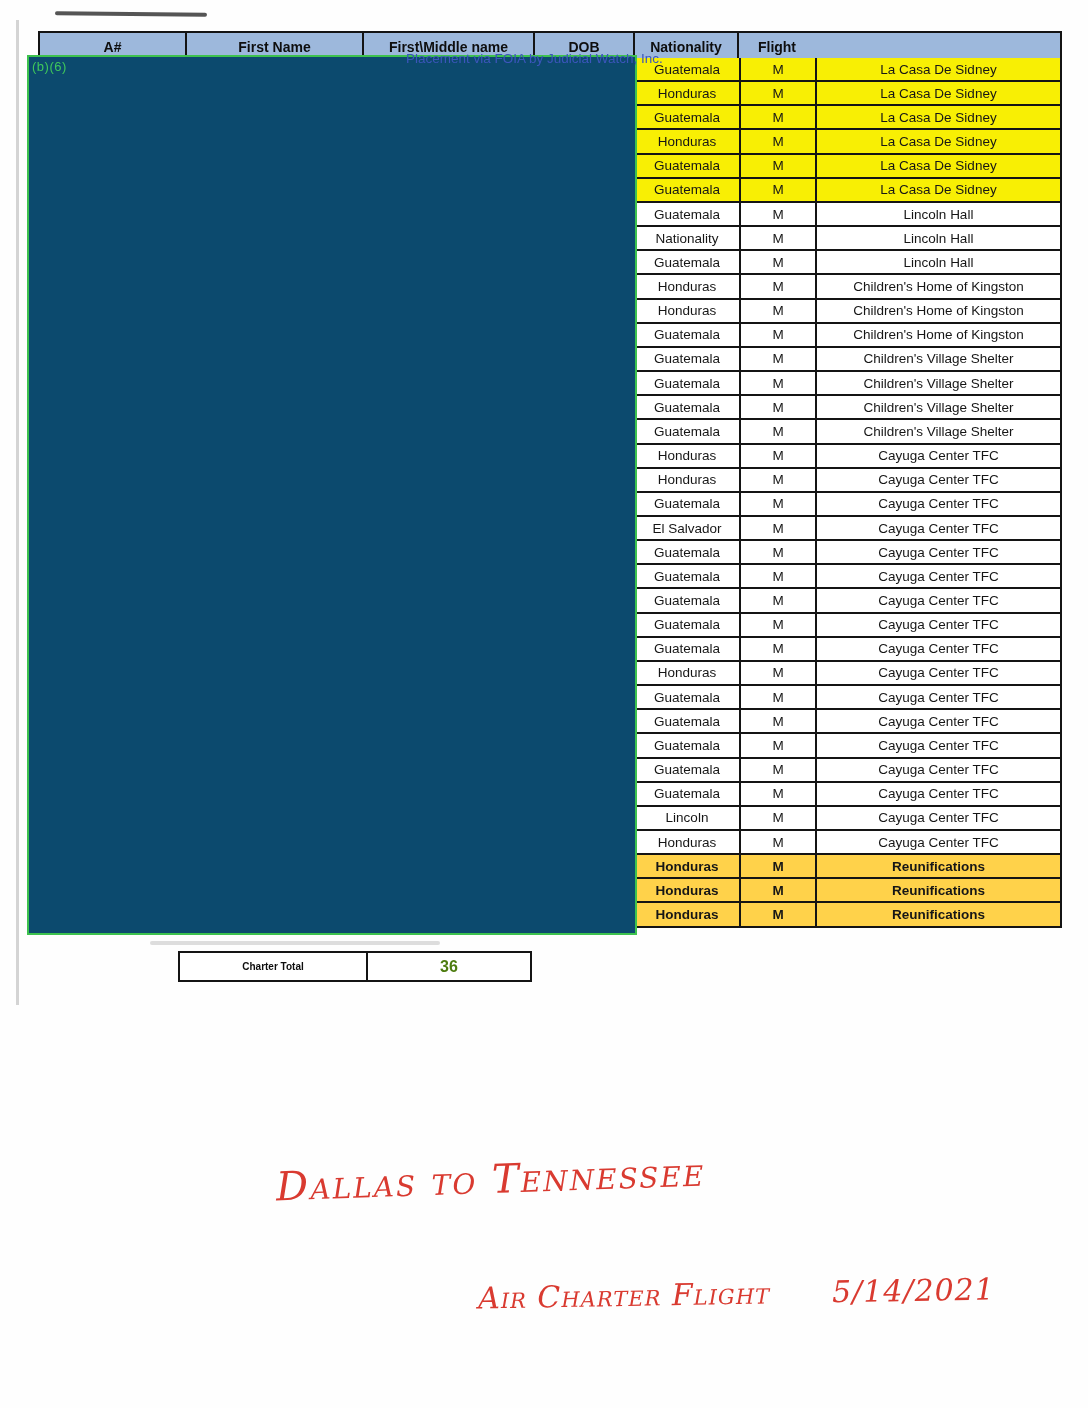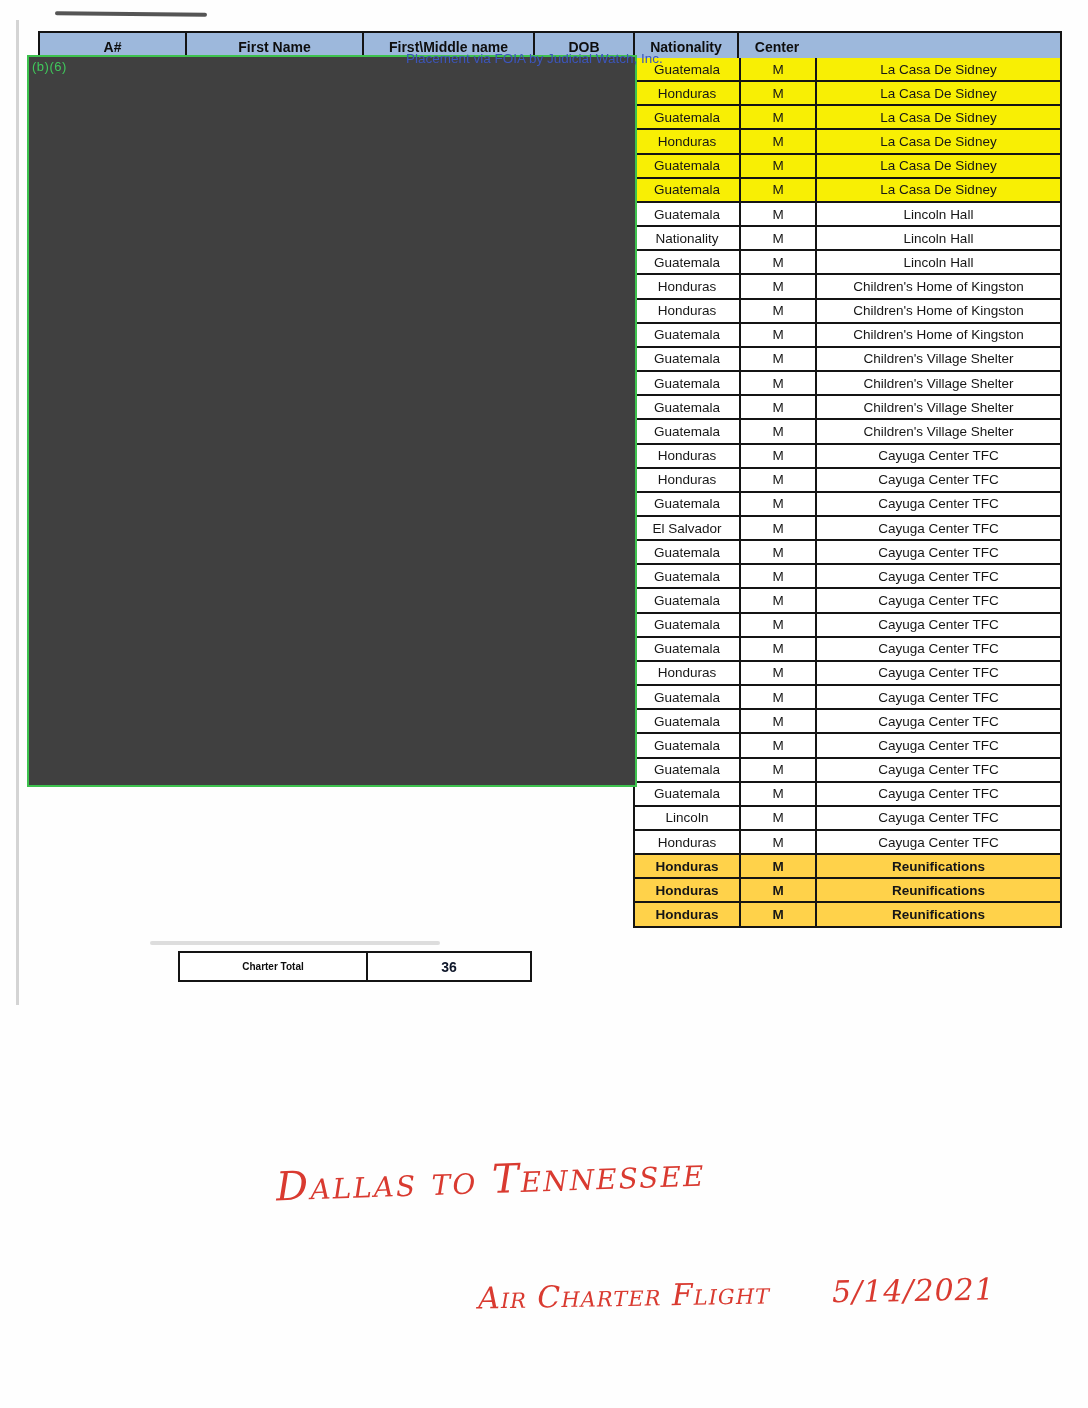--- a/index.html
+++ b/index.html
@@ -49,22 +49,22 @@
     border-right:2px solid #141414; border-bottom:2px solid #141414;
     box-sizing:border-box; background:#ffffff;
     display:flex; align-items:center; justify-content:center;
     font-size:13.5px; color:#161616; white-space:nowrap; overflow:hidden;
   }
   .row-yellow .cell { background:#f8ef04; }
   .row-gold .cell   { background:#ffd24a; font-weight:bold; }
 
   
   .redaction {
-    position:absolute; left:27px; top:55px; width:610px; height:732px;
-    background:#404040; border:2px solid #3dc24e; box-sizing:border-box; z-index:5;padding-left:33px;
+    position:absolute; left:27px; top:55px; width:610px; height:880px;
+    background:#0c4a6e; border:2px solid #3dc24e; box-sizing:border-box; z-index:5;padding-left:33px;
   }
   .b6-label {
     position:absolute; left:3px; top:2px;
     color:#3fc85b; font-size:13px; letter-spacing:.5px;
   }
 
   
   .foia-overlay {
     position:absolute; left:406px; top:51px; z-index:10;
     font-size:13.5px; color:#3c55bb; white-space:nowrap;
@@ -76,21 +76,21 @@
     display:grid; grid-template-columns:188px 162px;
     border:2px solid #141414; background:#fff;
   }
   .total-label {
     border-right:2px solid #141414; box-sizing:border-box;
     display:flex; align-items:center; justify-content:center;
     font-size:10px; font-weight:bold; color:#0e0e0e;
   }
   .total-value {
     display:flex; align-items:center; justify-content:center;
-    font-size:14px; font-weight:bold; color:#0f172a;
+    font-size:16px; font-weight:bold; color:#4d7c0f;
   }
 
   
   .hw {
     position:absolute; color:#d93a30; z-index:2;
     font-family:"DejaVu Serif", serif; font-style:italic;
     font-variant:small-caps; white-space:nowrap;
   }
   .hw-line1 {
     left:276px; top:1156px; font-size:40px; letter-spacing:2px;
@@ -109,21 +109,21 @@
   <div class="scan-edge"></div>
   <div class="scan-smudge-top"></div>
   <div class="scan-smudge-bottom"></div>
 
   <div class="header-row">
       <div class="header-cell">A#</div>
       <div class="header-cell">First Name</div>
       <div class="header-cell">First\Middle name</div>
       <div class="header-cell">DOB</div>
       <div class="header-cell">Nationality</div>
-      <div class="header-cell">Center</div>
+      <div class="header-cell">Flight</div>
     </div>
 
   <div class="body-grid">
       <div class="row row-yellow"><div class="cell">Guatemala</div><div class="cell">M</div><div class="cell">La Casa De Sidney</div></div>
       <div class="row row-yellow"><div class="cell">Honduras</div><div class="cell">M</div><div class="cell">La Casa De Sidney</div></div>
       <div class="row row-yellow"><div class="cell">Guatemala</div><div class="cell">M</div><div class="cell">La Casa De Sidney</div></div>
       <div class="row row-yellow"><div class="cell">Honduras</div><div class="cell">M</div><div class="cell">La Casa De Sidney</div></div>
       <div class="row row-yellow"><div class="cell">Guatemala</div><div class="cell">M</div><div class="cell">La Casa De Sidney</div></div>
       <div class="row row-yellow"><div class="cell">Guatemala</div><div class="cell">M</div><div class="cell">La Casa De Sidney</div></div>
       <div class="row"><div class="cell">Guatemala</div><div class="cell">M</div><div class="cell">Lincoln Hall</div></div>

